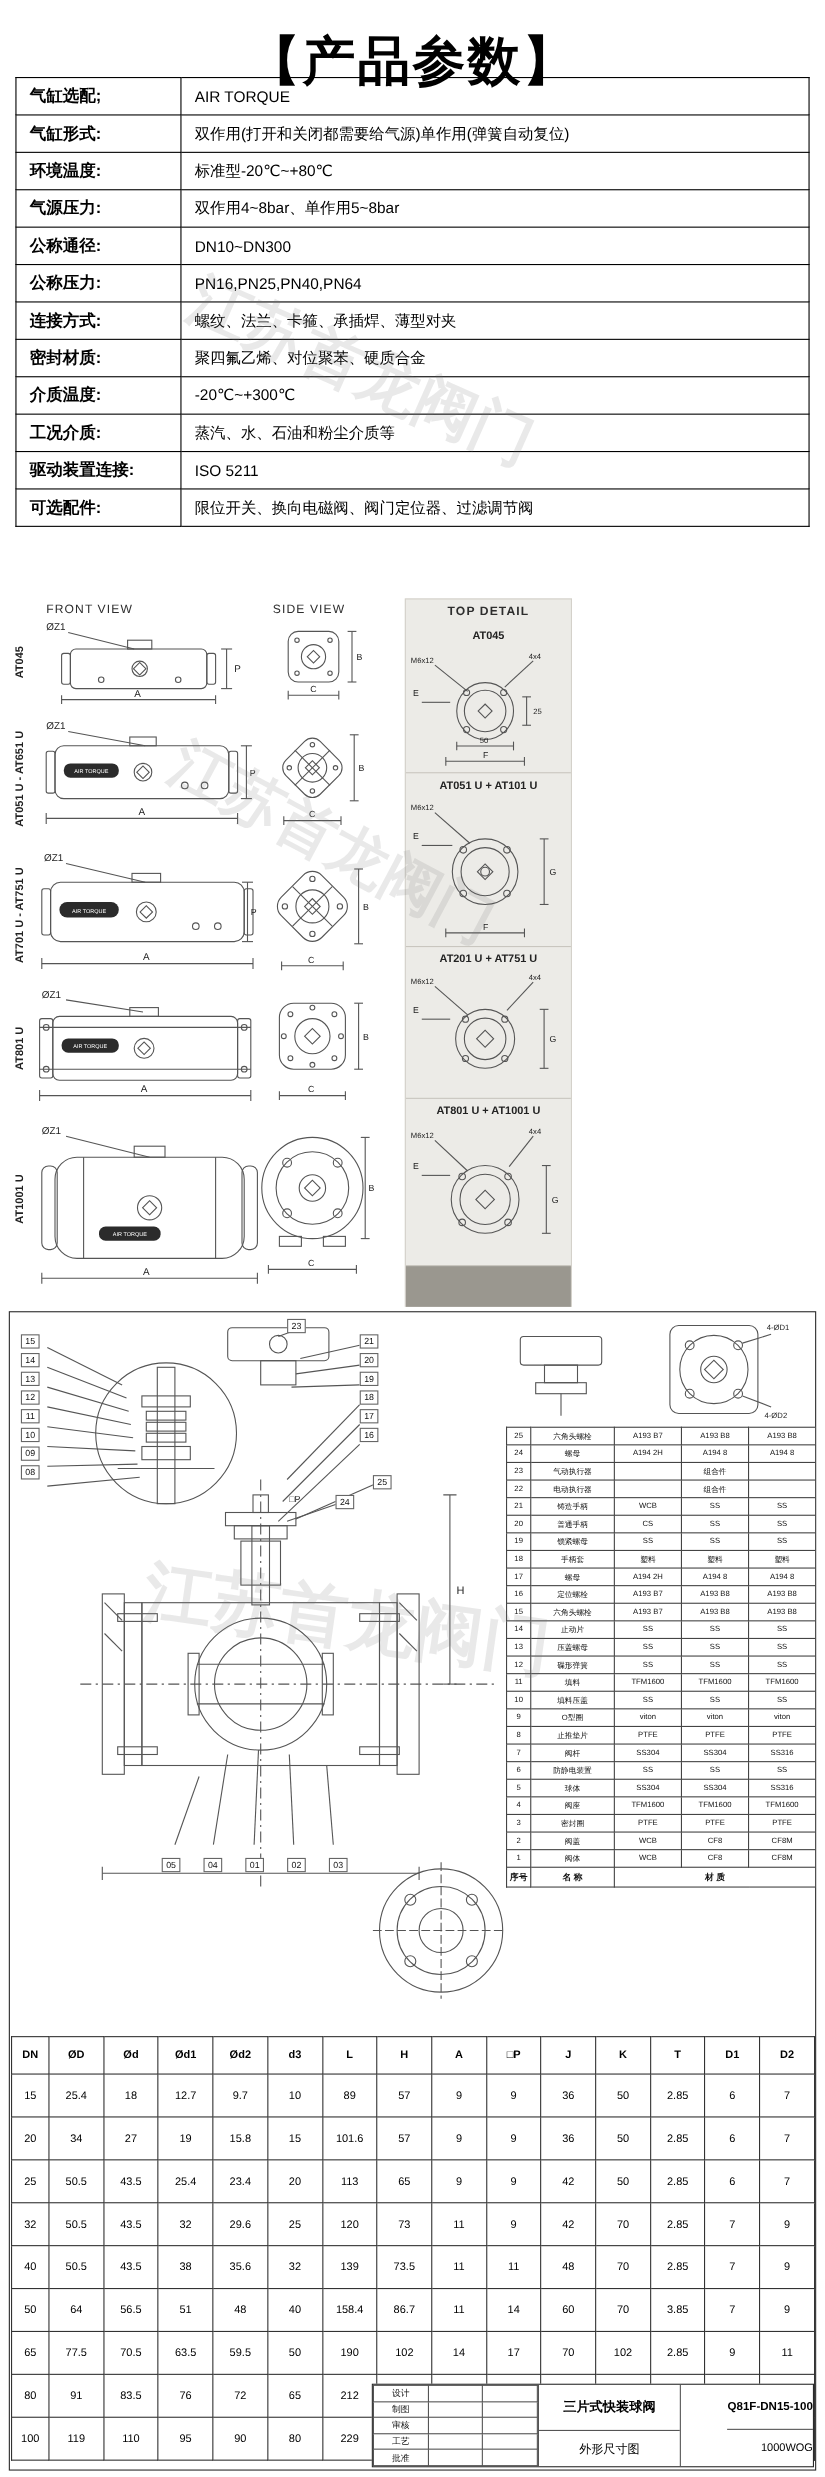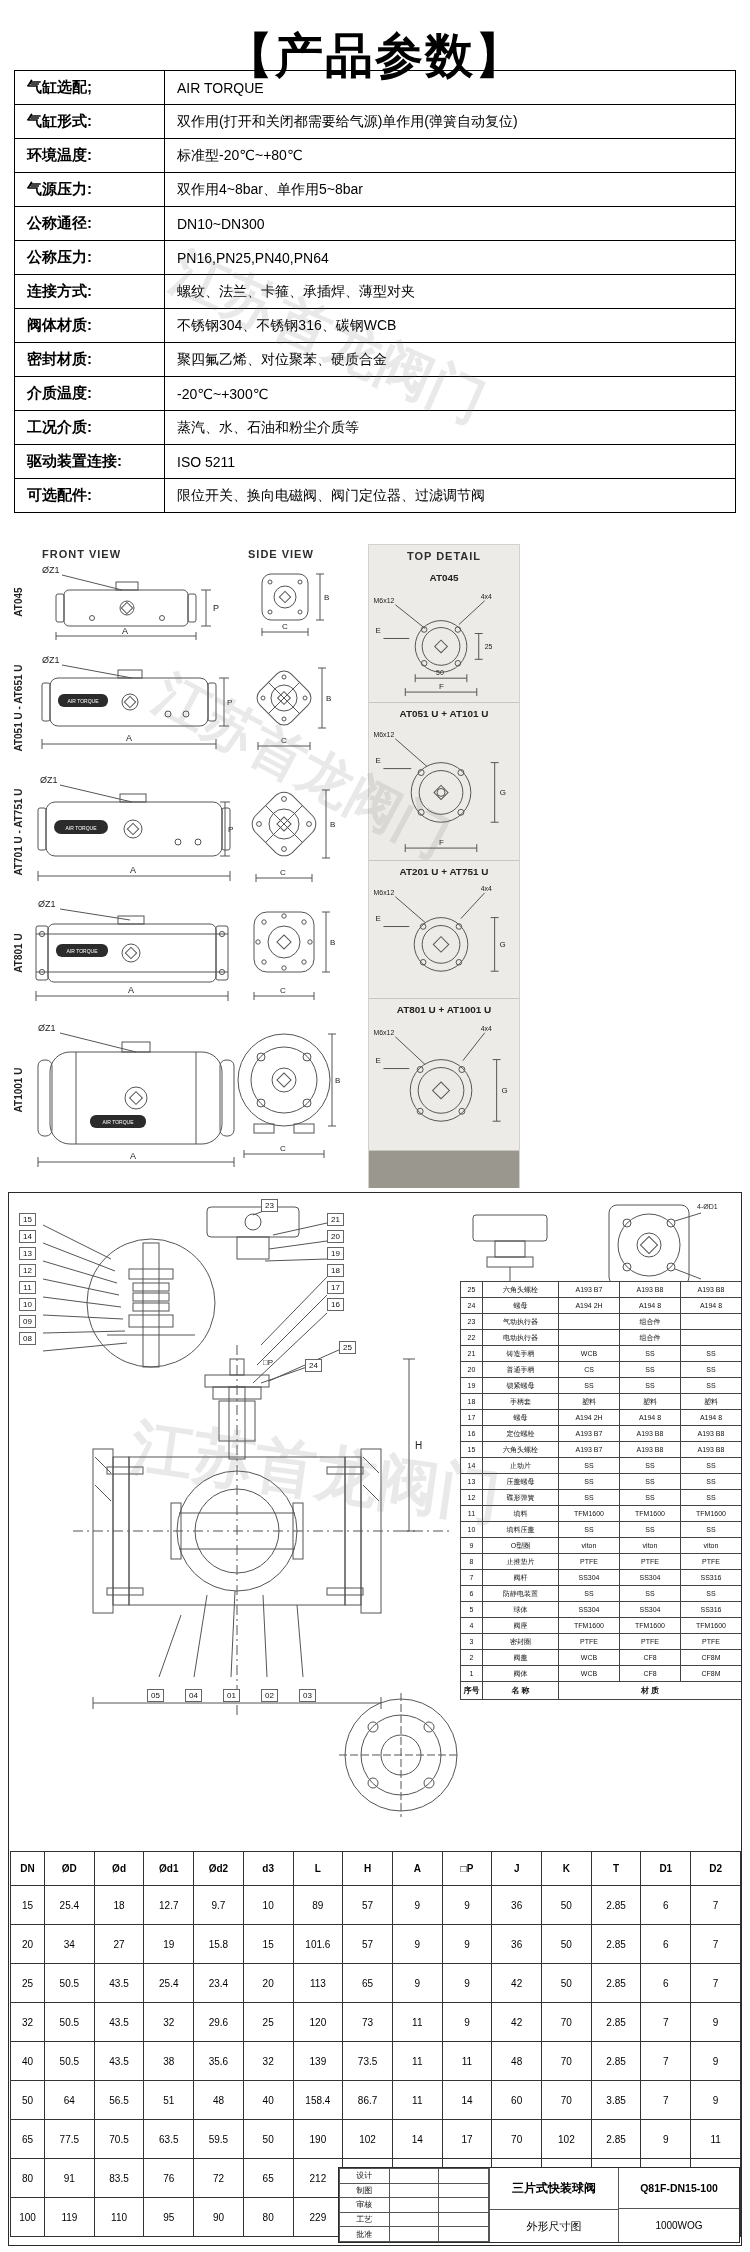--- a/index.html
+++ b/index.html
@@ -19,21 +19,21 @@
   .title { position:absolute; top:8px; left:0; width:100%; text-align:center;
            font-size:48px; font-weight:800; letter-spacing:2px;margin-top:16px; }
   
   table.params { position:absolute; top:70px; left:14px; width:722px;
                  border-collapse:collapse; }
   .params td { border:1px solid #000; height:34px; padding:2px 8px 2px 12px;
                font-size:14px; vertical-align:middle; }
   .params td.p-label { width:150px; font-weight:700; font-size:15px; }
   
   .drawings { position:absolute; top:540px; left:0; width:750px; height:650px; }
-  .vh { position:absolute; font-size:11px; font-weight:700; color:#2e2e2e;
+  .vh { position:absolute; font-size:11px; font-weight:400; color:#2e2e2e;
         letter-spacing:1px; }
   .vlabel { position:absolute; width:130px; height:14px; font-size:10px;
             font-weight:700; color:#222; text-align:center;
             transform:rotate(-90deg); }
   svg.dw { position:absolute; overflow:visible; }
   .dw rect,.dw circle,.dw line,.dw path,.dw polygon,.dw ellipse
      { stroke:#555; fill:none; stroke-width:1; }
   .dw text { fill:#222; stroke:none; }
   .topcol { position:absolute; left:368px; top:4px; width:152px; height:644px;
             background:#ecebe7; border:1px solid #d4d1ca; }
@@ -42,21 +42,21 @@
   .topcol svg { display:block; position:static; border-bottom:1px solid #c9c6bf; }
   .brandbox { height:37px; margin:0; background:#9a978f; }
   
   .sheet { position:absolute; top:1192px; left:8px; width:734px; height:1054px;
            border:1.5px solid #2b2b2b; background:#fff; overflow:hidden; }
   .cstack { position:absolute; display:flex; flex-direction:column; gap:4px; z-index:2; }
   .crow   { position:absolute; display:flex; gap:21px; z-index:2; }
   .co { width:17px; height:13px; border:1px solid #666; background:#fff;
         font-size:8px; line-height:11px; text-align:center; color:#111; }
   .co.abs { position:absolute; z-index:2; }
-  table.bom { position:absolute; left:451px; top:88px; width:281px;
+  table.bom { position:absolute; left:451px; top:104px; width:281px;
               border-collapse:collapse; table-layout:fixed; background:#fff; z-index:2; }
   .bom td { border:1px solid #444; font-size:7px; height:16px; text-align:center;
             padding:0 1px; overflow:hidden; white-space:nowrap; color:#111; }
   .bom tr.bhead td { font-weight:700; font-size:8px; height:18px; }
   table.dims { position:absolute; left:1px; top:658px; width:731px;
                border-collapse:collapse; table-layout:fixed; z-index:1; }
   .dims th { border:1px solid #333; height:34px; font-size:10px; font-weight:700;
              text-align:center; padding:0; }
   .dims td { border:1px solid #333; height:39px; font-size:10px; text-align:center;
              padding:0; }
@@ -64,21 +64,21 @@
             border:1.5px solid #2b2b2b; background:#fff; z-index:4; display:flex; }
   .tb-fields { border-collapse:collapse; width:150px; height:100%;padding-left:46px; }
   .tb-fields td { border:1px solid #555; font-size:8px; text-align:center;
                   height:14px; padding:0; width:50px; color:#111; }
   .tb-mid { width:130px; border-left:1px solid #555; border-right:1px solid #555;
             display:flex; flex-direction:column; }
   .tb-product { flex:1.3; display:flex; align-items:center; justify-content:center;
                 font-size:12px; font-weight:800; border-bottom:1px solid #555; }
   .tb-sheet { flex:1; display:flex; align-items:center; justify-content:center;
               font-size:11px; }
-  .tb-right { flex:1; display:flex; flex-direction:column; }
+  .tb-right { flex:1; display:flex; flex-direction:column;align-items:flex-end; }
   .tb-model { flex:1.2; display:flex; align-items:center; justify-content:center;
               font-size:10.5px; font-weight:700; border-bottom:1px solid #555; }
   .tb-rating { flex:1; display:flex; align-items:center; justify-content:center;
                font-size:10px; }
 </style>
 </head>
 <body>
 
 <div class="page">
 
@@ -119,24 +119,20 @@
         <tr>
           <td class="p-label">公称压力:</td>
           <td class="p-value">PN16,PN25,PN40,PN64</td>
         </tr>
 
         <tr>
           <td class="p-label">连接方式:</td>
           <td class="p-value">螺纹、法兰、卡箍、承插焊、薄型对夹</td>
         </tr>
 
-        <tr>
-          <td class="p-label">阀体材质:</td>
-          <td class="p-value">不锈钢304、不锈钢316、碳钢WCB</td>
-        </tr>
 
         <tr>
           <td class="p-label">密封材质:</td>
           <td class="p-value">聚四氟乙烯、对位聚苯、硬质合金</td>
         </tr>
 
         <tr>
           <td class="p-label">介质温度:</td>
           <td class="p-value">-20℃~+300℃</td>
         </tr>

